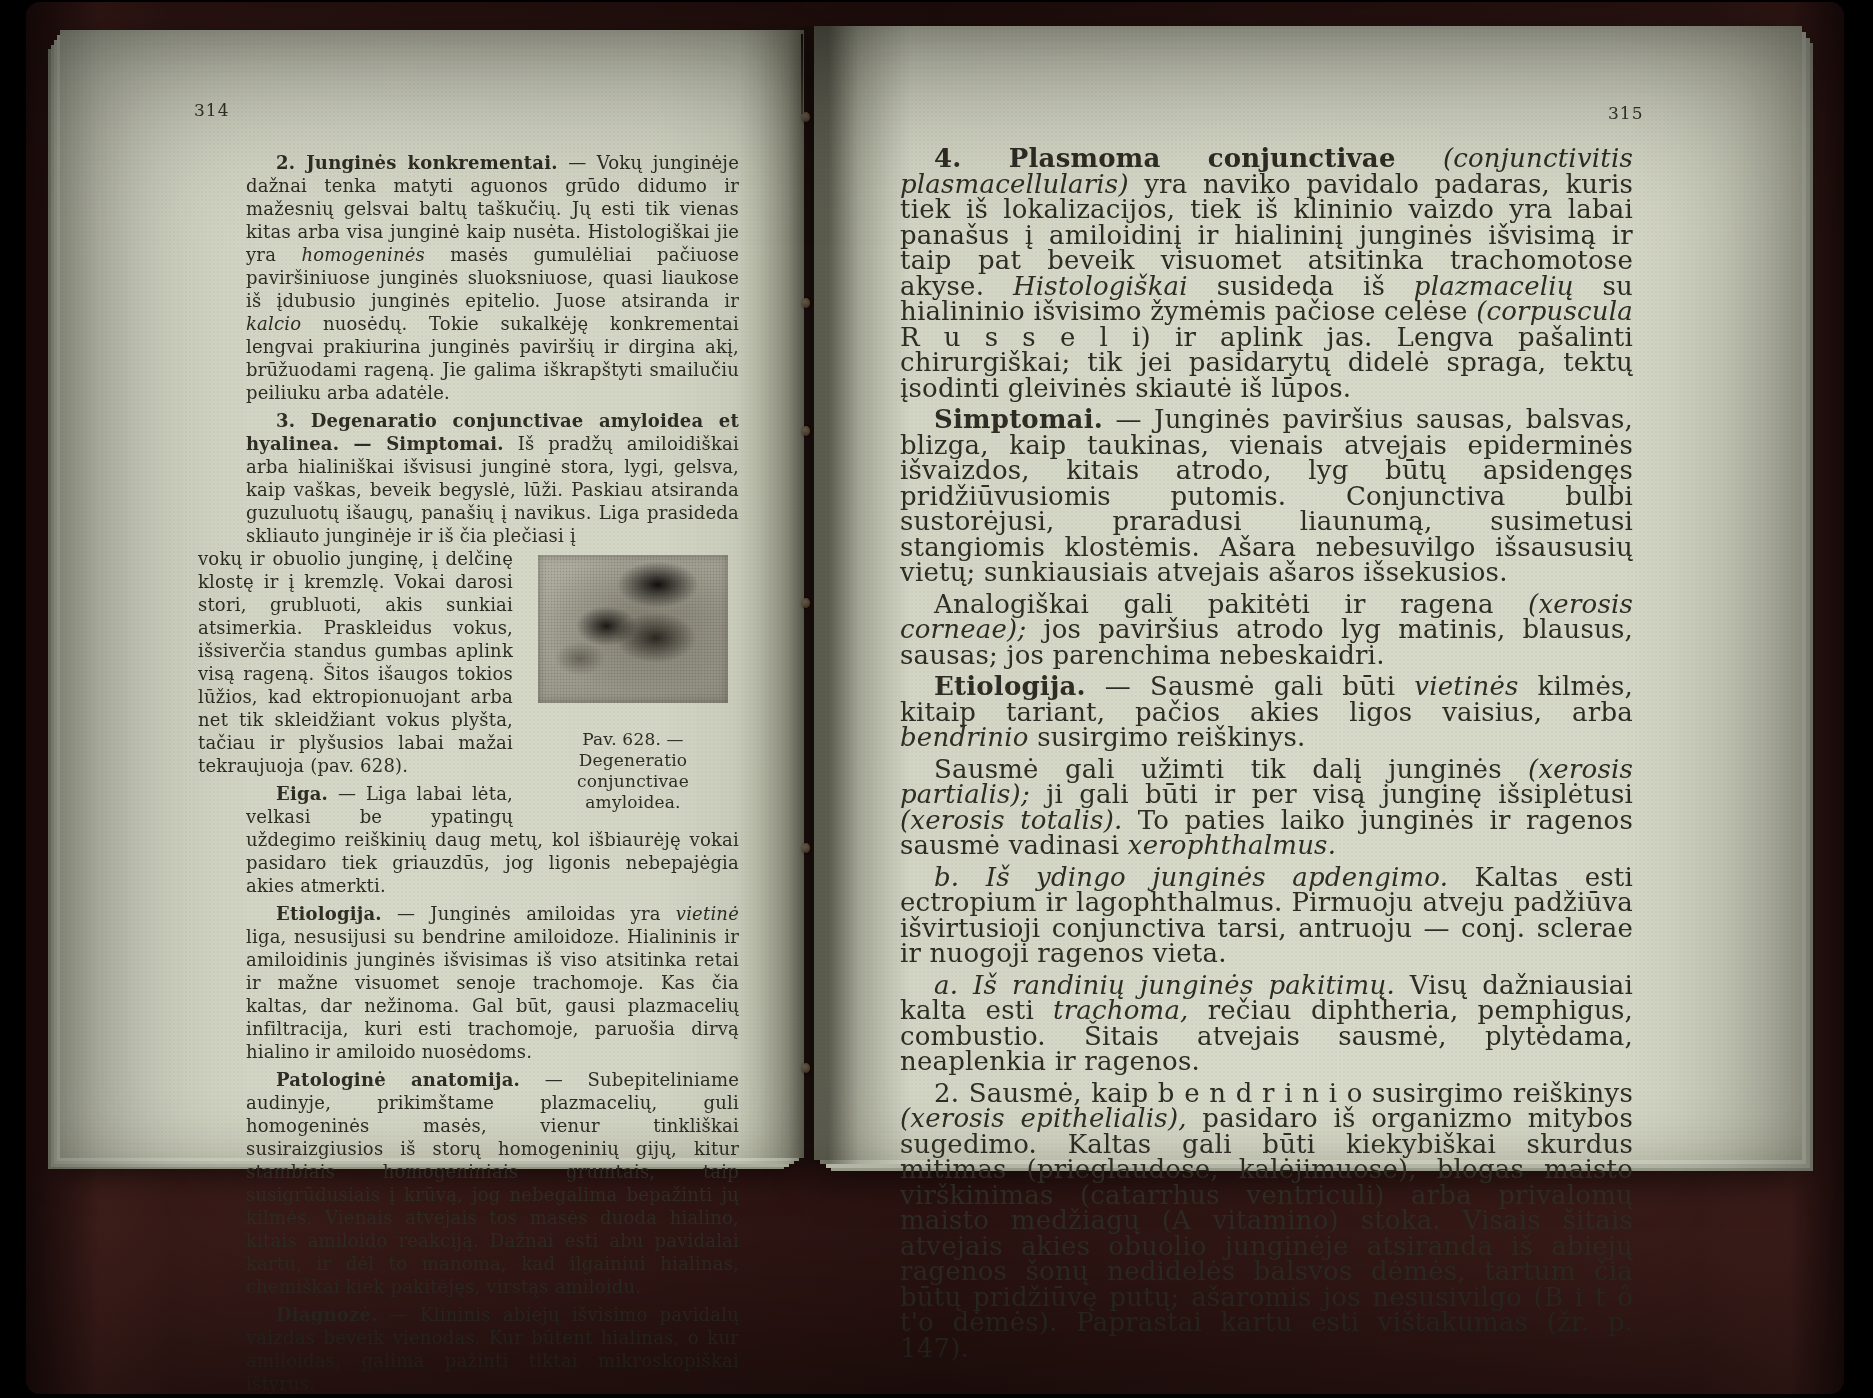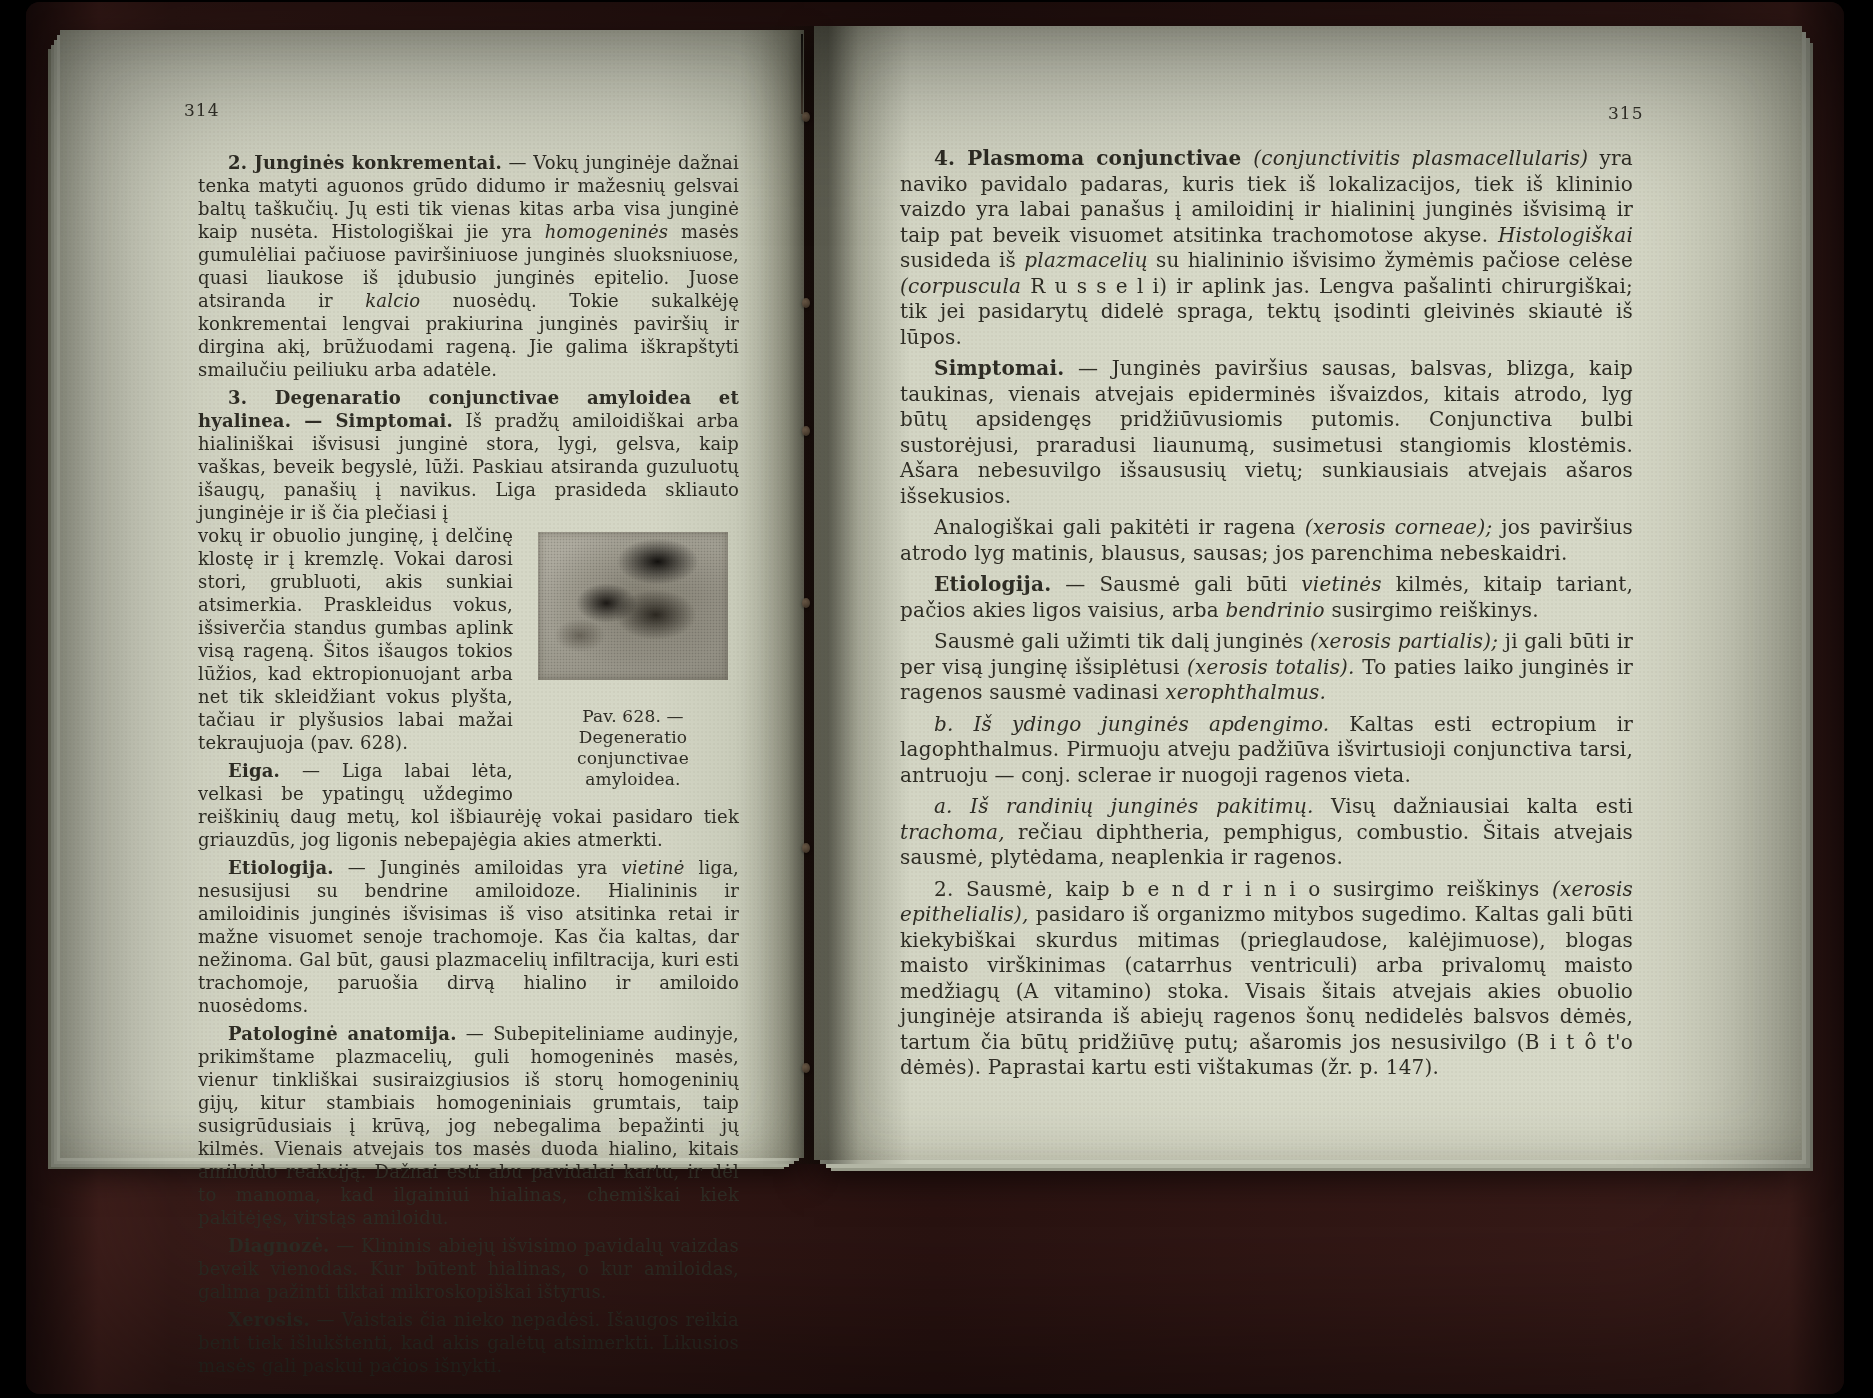--- a/index.html
+++ b/index.html
@@ -60,30 +60,30 @@
     box-shadow:0 1px 3px rgba(0,0,0,.5);opacity:.9;
   }
   .vignette{
     position:absolute;left:26px;top:2px;width:1818px;height:1392px;border-radius:14px;
     pointer-events:none;
     box-shadow:inset 0 0 170px 40px rgba(0,0,0,.55);
   }
   .page-number{
     position:absolute;font-size:17px;letter-spacing:1px;color:#34322a;
   }
-  #pn-left{left:184px;top:100px;}
+  #pn-left{left:194px;top:100px;}
   #pn-right{left:1608px;top:103px;}
   .page-text{
     position:absolute;color:#2e2c24;text-align:justify;letter-spacing:.2px;
     hyphens:none;
   }
   #left-text{left:198px;top:146px;width:541px;font-size:18px;line-height:23px;}
-  #right-text{left:900px;top:146px;width:733px;font-size:20px;line-height:25.5px;}
+  #right-text{left:900px;top:146px;width:733px;font-size:26px;line-height:25.5px;}
   .para{margin:0;}
-  #left-text .para.gap{margin-top:5px;}
+  #left-text .para.gap{margin-top:5px;margin-left:48px;}
   #right-text .para.gap{margin-top:6px;}
   .para.big-gap{margin-top:15px !important;}
   #left-text .indent{text-indent:30px;}
   #right-text .indent{text-indent:34px;}
   .seg-n{font-style:normal;}
   .seg-b{font-weight:bold;}
   .seg-i{font-style:italic;}
   .seg-bl{font-weight:bold;font-size:1.1em;}
   .fig-group::after{content:"";display:block;clear:both;}
   .fig-float{

